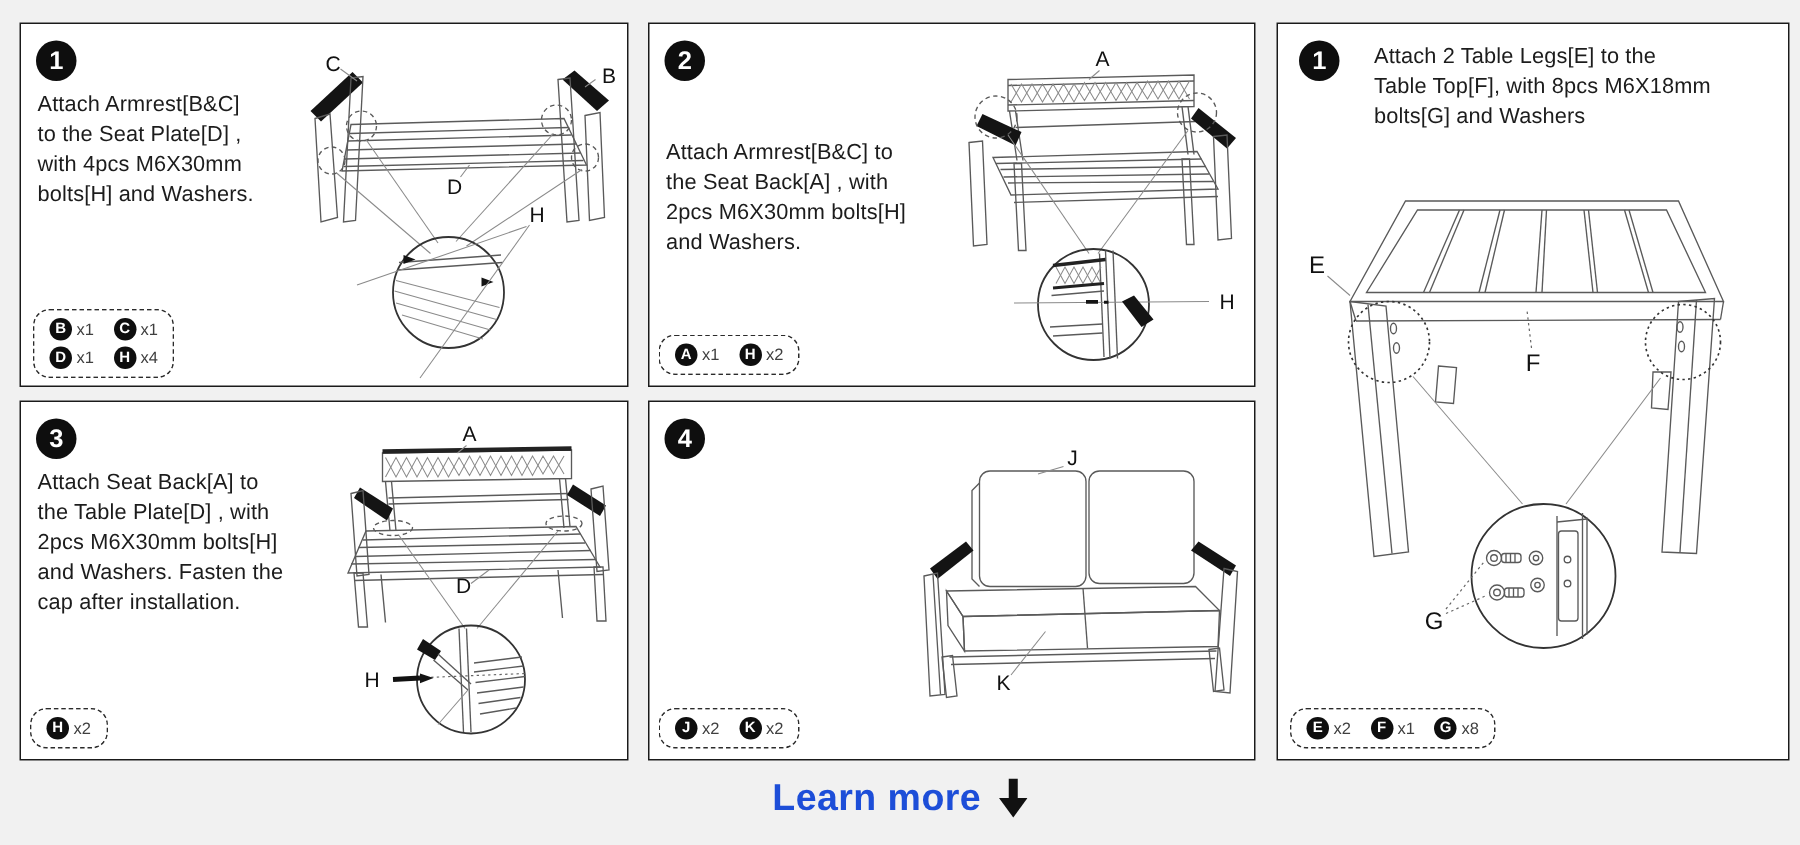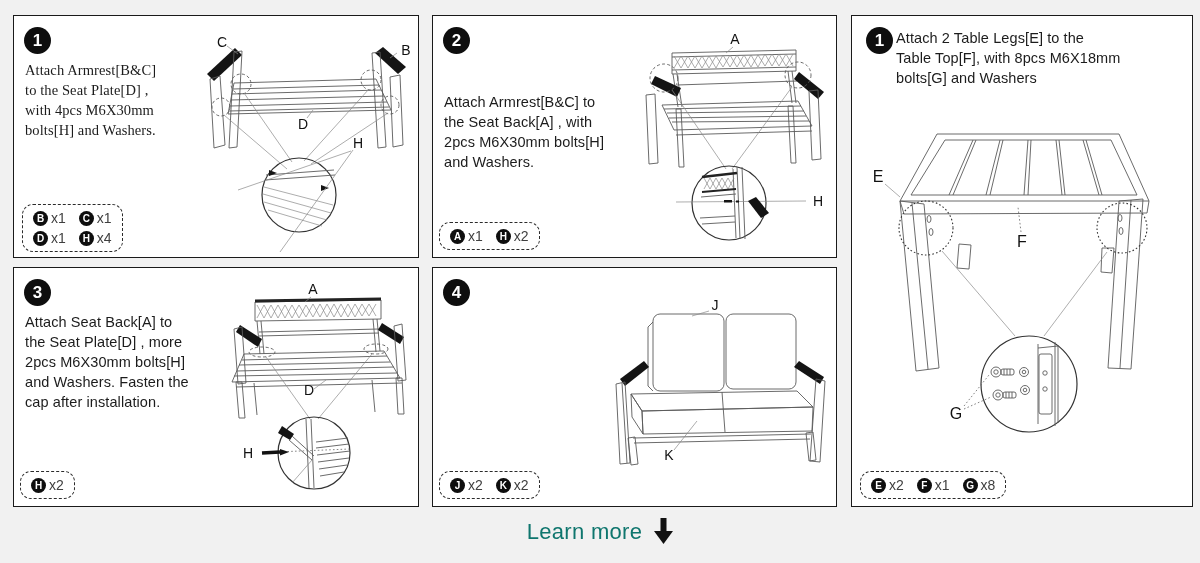--- a/index.html
+++ b/index.html
@@ -9,42 +9,42 @@
   .step-badge{position:absolute;width:27px;height:27px;border-radius:50%;background:#0e0e0e;color:#fff;
     font-weight:bold;font-size:17px;display:flex;align-items:center;justify-content:center;}
   .instruction{position:absolute;margin:0;font-size:14.5px;line-height:1.38;color:#1c1c1c;
     white-space:pre-line;letter-spacing:0.1px;}
   .parts-box{position:absolute;border:1.6px dashed #2b2b2b;border-radius:11px;padding:5px 10px;
     display:flex;gap:13px;align-items:center;background:#fff;}
   .parts-box.grid2{display:grid;grid-template-columns:auto auto;column-gap:13px;row-gap:4px;}
   .part{display:flex;align-items:center;gap:3px;}
   .part-circle{width:15px;height:15px;border-radius:50%;background:#0e0e0e;color:#fff;font-size:10px;
     font-weight:bold;display:flex;align-items:center;justify-content:center;}
-  .part-qty{font-size:14px;color:#3f3f3f;}
+  .part-qty{font-size:11px;color:#3f3f3f;}
   svg.diagram{position:absolute;}
   svg .ln{stroke:#5a5a5a;stroke-width:0.9;fill:none;}
   svg .thin{stroke:#8a8a8a;stroke-width:0.7;fill:none;}
   svg .blk{fill:#141414;stroke:none;}
   svg .dash{stroke-dasharray:3,2.3;}
   svg .dot{stroke:#333;stroke-width:1.1;stroke-dasharray:1.6,2.2;fill:none;}
   svg .dot2{stroke:#666;stroke-width:0.8;stroke-dasharray:1.6,2.2;fill:none;}
   svg .mag{stroke:#333;stroke-width:1.2;fill:none;}
   svg text.lbl{fill:#111;stroke:none;font-size:14px;font-family:"Liberation Sans",sans-serif;}
   .learn-more{position:absolute;left:0;top:518px;width:1200px;display:flex;align-items:center;
     justify-content:center;gap:12px;}
-  .learn-more-text{font-size:22px;font-weight:normal;color:#0f766e;letter-spacing:0.3px;}
+  .learn-more-text{font-size:25px;font-weight:bold;color:#1d4ed8;letter-spacing:0.3px;}
 </style>
 </head>
 <body>
 
 <div class="canvas">
 
   <section class="panel" style="left:13px;top:15px;width:406px;height:243px;">
     <div class="step-badge" style="left:10px;top:11px;">1</div>
-    <p class="instruction" style="left:11px;top:44px;width:180px;font-family:Liberation Serif, serif;">Attach Armrest[B&amp;C]
+    <p class="instruction" style="left:11px;top:44px;width:180px;">Attach Armrest[B&amp;C]
 to the Seat Plate[D] ,
 with 4pcs M6X30mm
 bolts[H] and Washers.</p>
     <svg class="diagram" style="left:180px;top:1px;" width="225" height="240" viewBox="0 0 225 240">
       <g class="ln">
         <polygon class="blk" points="13,57 41,31 48,38 20,64"></polygon>
         <polygon points="16,62 26,59 31,128 20,131"></polygon>
         <polygon points="40,35 48,34 43,130 35,131"></polygon>
         <polygon class="blk" points="181,36 189,30 212,50 204,57"></polygon>
         <polygon points="196,60 206,58 209,128 199,130"></polygon>
@@ -165,21 +165,21 @@
       <span class="part">
           <span class="part-circle">H</span>
           <span class="part-qty">x2</span>
         </span>
     </div>
   </section>
 
   <section class="panel" style="left:13px;top:267px;width:406px;height:240px;">
     <div class="step-badge" style="left:10px;top:11px;">3</div>
     <p class="instruction" style="left:11px;top:44px;width:210px;">Attach Seat Back[A] to
-the Seat Plate[D] , more
+the Table Plate[D] , with
 2pcs M6X30mm bolts[H]
 and Washers. Fasten the
 cap after installation.</p>
     <svg class="diagram" style="left:200px;top:2px;" width="205" height="238" viewBox="0 0 205 238">
       <g class="ln">
         <polygon points="41,32 167,30 167,49 41,51"></polygon>
         <line x1="41" y1="31" x2="167" y2="29" stroke="#222" stroke-width="3"></line>
         <path class="thin" d="M43 48 L50 35 L57 48 L64 35 L71 48 L78 35 L85 48 L92 35 L99 47 L106 34 L113 47 L120 34 L127 47 L134 34 L141 47 L148 34 L155 46 L162 34"></path>
         <path class="thin" d="M43 35 L50 48 L57 35 L64 48 L71 35 L78 48 L85 35 L92 47 L99 34 L106 47 L113 34 L120 47 L127 34 L134 47 L141 34 L148 46 L155 34 L162 46"></path>
         <line x1="43" y1="51" x2="46" y2="84"></line>
@@ -270,21 +270,21 @@
         </span>
       <span class="part">
           <span class="part-circle">K</span>
           <span class="part-qty">x2</span>
         </span>
     </div>
   </section>
 
   <section class="panel" style="left:851px;top:15px;width:342px;height:492px;">
     <div class="step-badge" style="left:14px;top:11px;">1</div>
-    <p class="instruction" style="left:44px;top:12px;width:282px;">Attach 2 Table Legs[E] to the
+    <p class="instruction" style="left:64px;top:12px;width:282px;">Attach 2 Table Legs[E] to the
 Table Top[F], with 8pcs M6X18mm
 bolts[G] and Washers</p>
     <svg class="diagram" style="left:0px;top:85px;" width="342" height="368" viewBox="0 0 342 368">
       <g class="ln">
         <polygon points="85,33 267,33 297,100 48,100"></polygon>
         <polygon points="93,39 259,39 285,94 59,94"></polygon>
         <line x1="121" y1="39" x2="97" y2="94"></line>
         <line x1="124" y1="39" x2="101" y2="94"></line>
         <line x1="148" y1="39" x2="134" y2="94"></line>
         <line x1="151" y1="39" x2="138" y2="94"></line>

